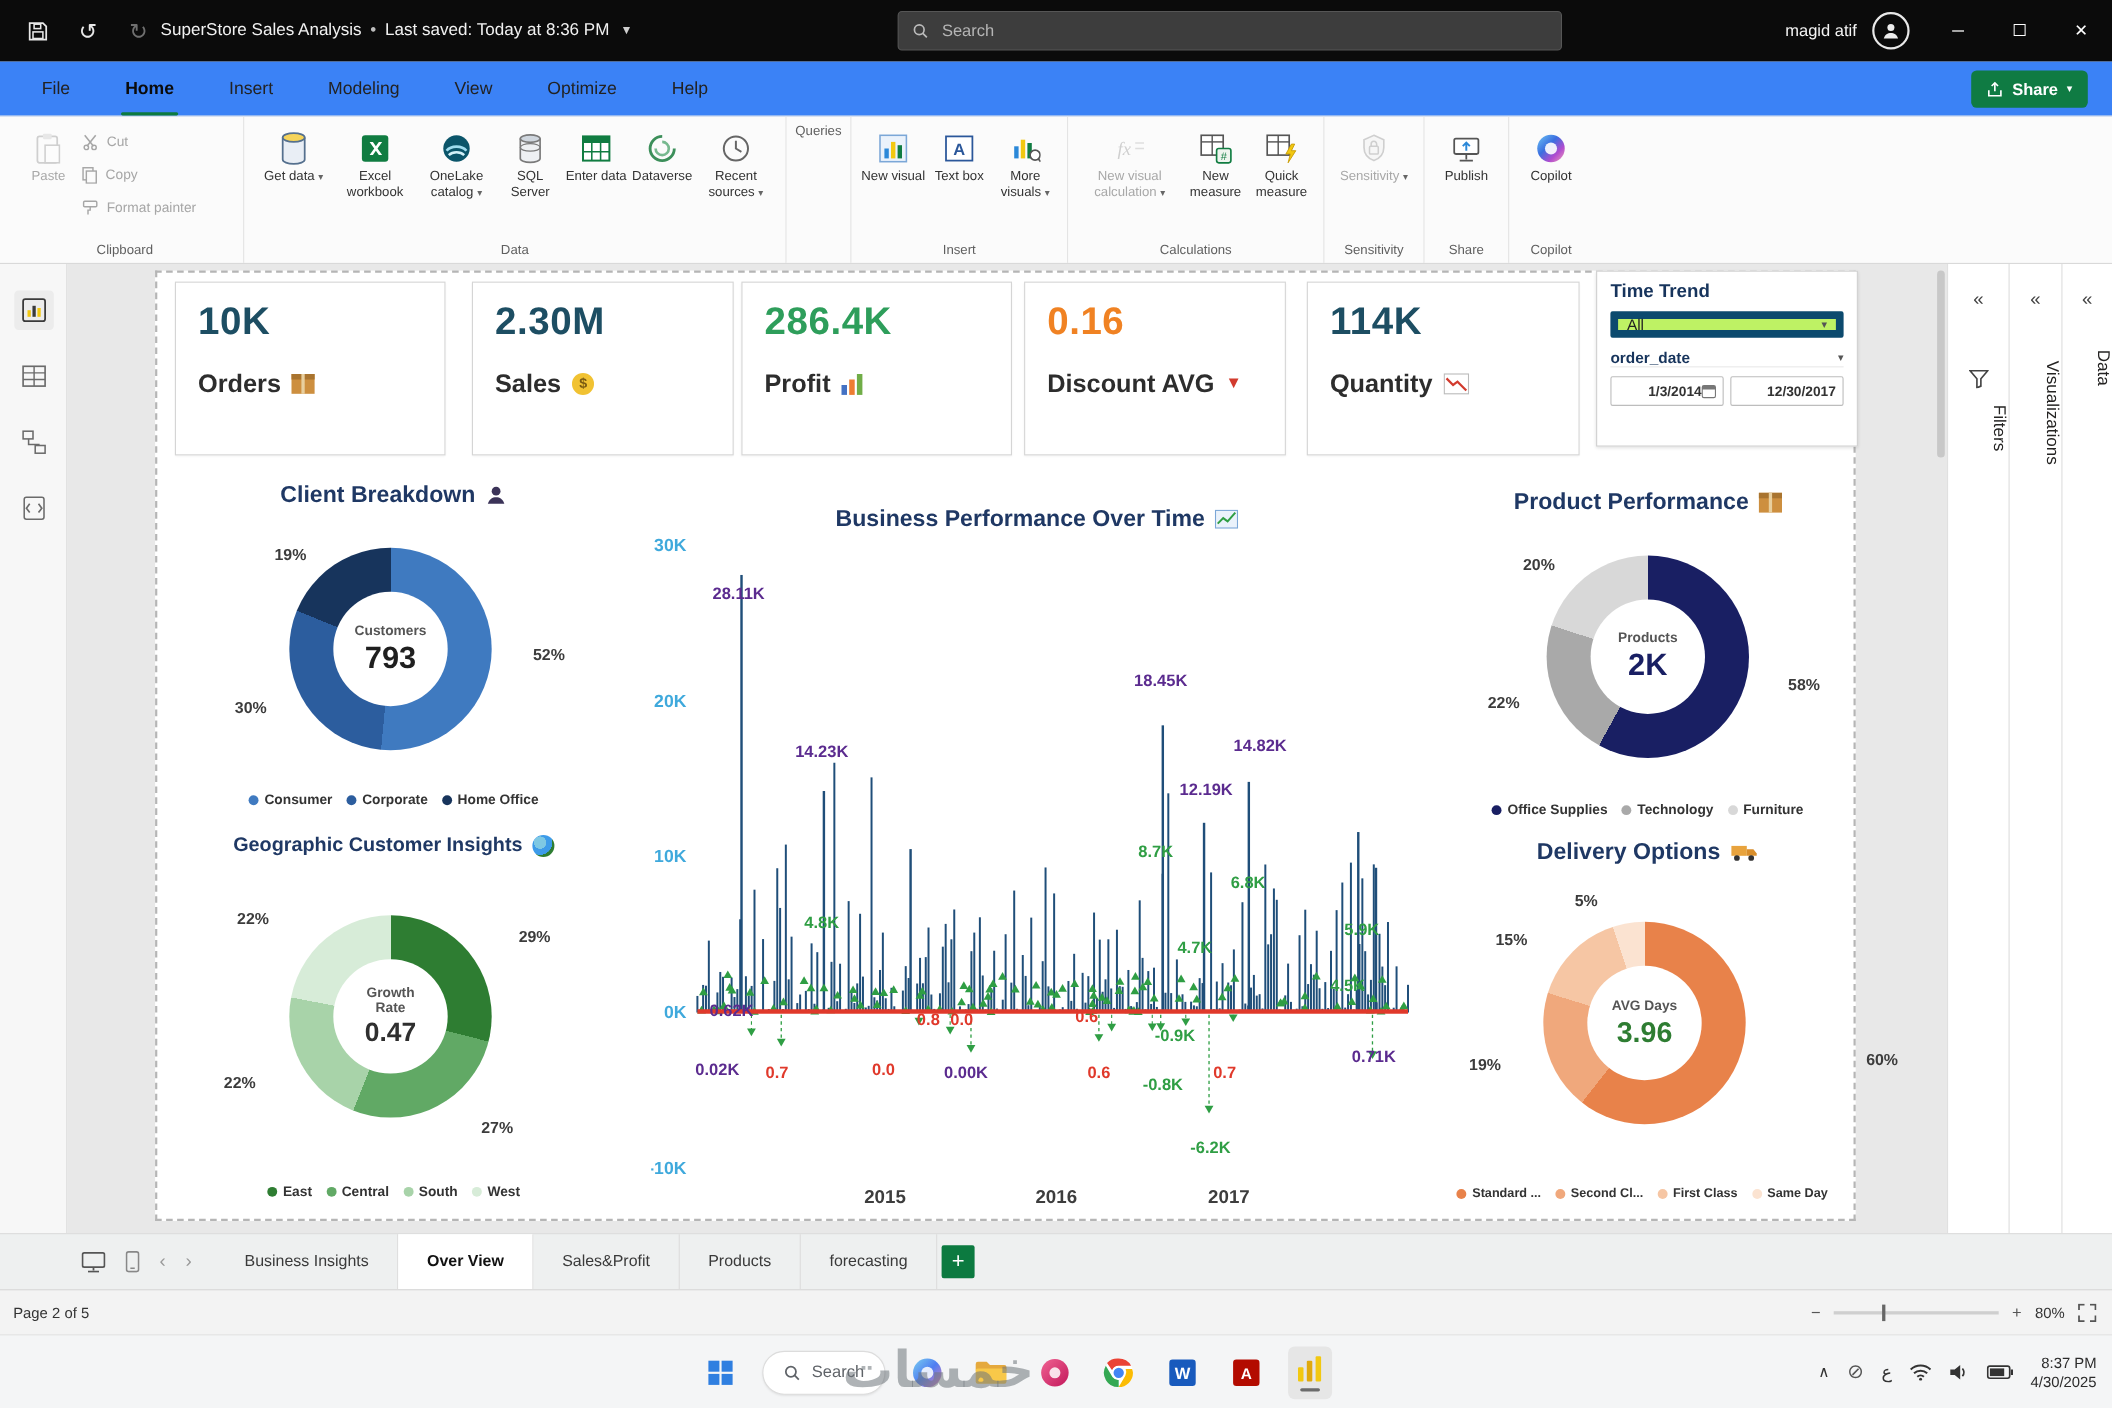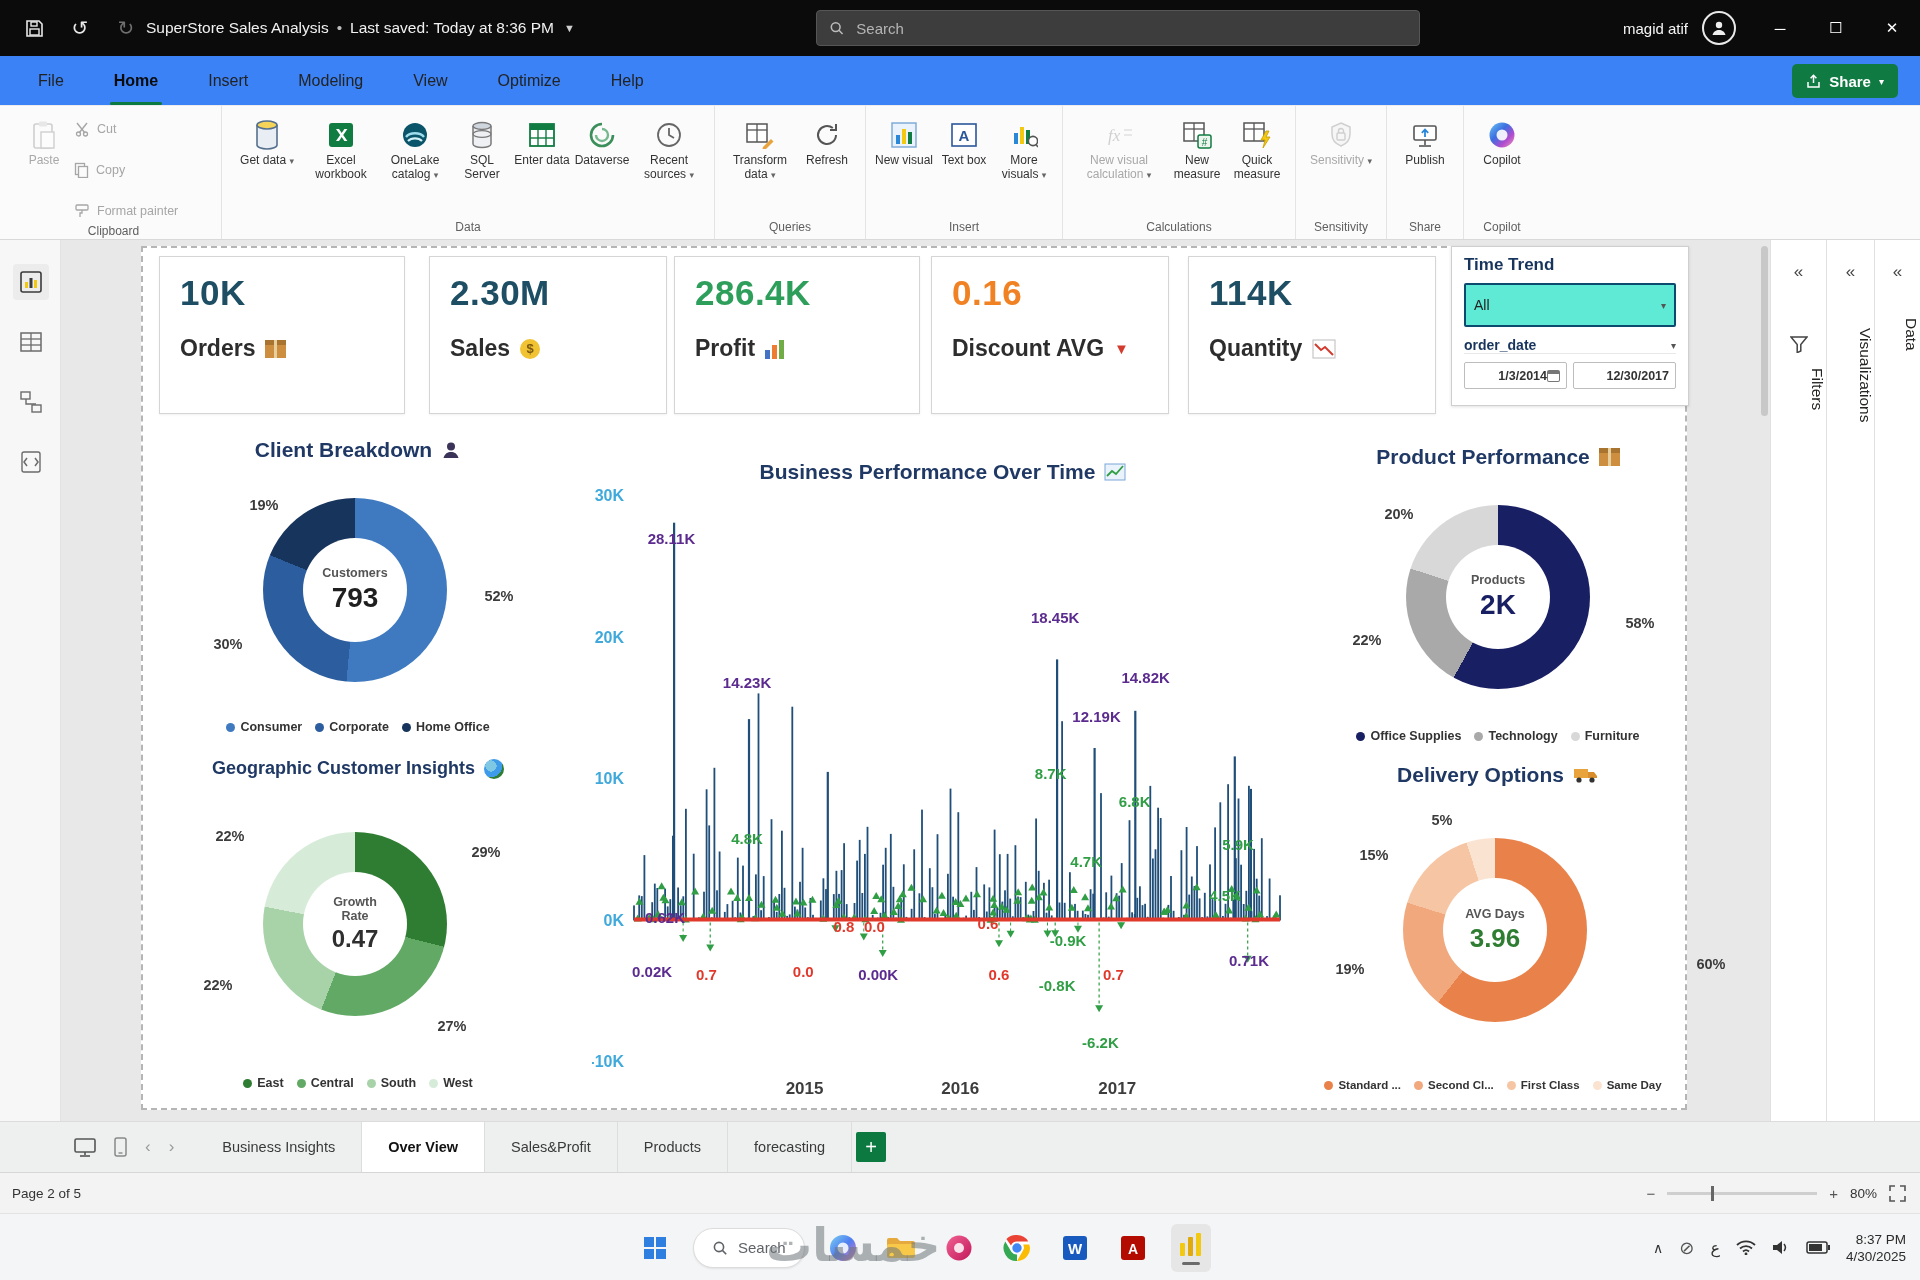--- a/index.html
+++ b/index.html
@@ -36,42 +36,42 @@
   .rgroup .rrow{display:flex;flex:1;align-items:flex-start;}
   .rgroup .gname{font-size:12px;color:#5f5f5f;text-align:center;padding:2px 0 5px;}
   .bigbtn{width:74px;display:flex;flex-direction:column;align-items:center;padding-top:6px;}
   .bigbtn.narrow{width:60px;}
   .bigbtn.wide{width:96px;}
   .bigbtn .bicon{height:38px;display:flex;align-items:center;justify-content:center;}
   .bigbtn .blabel{font-size:12px;line-height:13.5px;color:#333;text-align:center;max-width:86px;}
   .bigbtn .blabel .chev{color:#666;font-size:9px;}
   .bigbtn.disabled .blabel{color:#a8a8a8;}
   .bigbtn.disabled .bicon{opacity:.45;filter:grayscale(1);}
-  .clip-col{display:flex;flex-direction:column;justify-content:flex-start;padding-top:8px;gap:19px;}
+  .clip-col{display:flex;flex-direction:column;justify-content:flex-start;padding-top:8px;gap:8px;}
   .smallbtn{display:flex;align-items:center;gap:7px;font-size:12.5px;color:#a6a6a6;height:22px;}
   .ribbon-collapse{position:absolute;right:14px;top:218px;color:#555;font-size:13px;}
 
   
   .workspace{position:absolute;left:0;top:240px;width:1920px;height:881px;background:#e8e8e8;}
   .left-rail{position:absolute;left:0;top:0;width:61px;height:881px;background:#f7f7f7;border-right:1px solid #e2e2e2;}
   .rail-ic{position:absolute;left:13px;width:36px;height:36px;display:flex;align-items:center;justify-content:center;border-radius:4px;}
   .rail-ic.active{background:#ececec;}
 
   .report-page{position:absolute;left:141px;top:6px;width:1546px;height:864px;background:#fff;border:2px dashed #b5b5b5;}
 
   
   .kpi-card{position:absolute;top:8px;height:158px;background:#fff;border:1px solid #d5d5d5;box-shadow:0 1px 2px rgba(0,0,0,.06);padding:16px 20px;}
   .kpi-value{font-size:35px;font-weight:600;letter-spacing:.5px;}
   .kpi-label{display:flex;align-items:center;gap:10px;margin-top:22px;font-size:23px;font-weight:700;color:#2d2d2d;}
   .kpi-label .down{color:#d23b2e;font-size:15px;}
 
   
   .time-trend{position:absolute;left:1308px;top:-2px;width:238px;height:160px;background:#fff;border:1px solid #cfcfcf;box-shadow:0 1px 3px rgba(0,0,0,.12);padding:8px 12px;}
   .tt-title{font-size:17px;font-weight:700;color:#17345c;}
-  .tt-select{margin-top:8px;height:44px;border:2px solid #0c4a6e;border-radius:2px;display:flex;align-items:center;justify-content:space-between;padding:0 8px;font-size:14px;color:#222;background:#5eead4;}
+  .tt-select{margin-top:8px;height:24px;border:7px solid #0c4a6e;border-radius:2px;display:flex;align-items:center;justify-content:space-between;padding:0 8px;font-size:14px;color:#222;background:#bef264;}
   .tt-field{margin-top:10px;display:flex;align-items:center;justify-content:space-between;font-size:14px;font-weight:700;color:#17345c;border-bottom:1px solid #e8e8e8;padding-bottom:0;}
   .tt-dates{margin-top:8px;display:flex;gap:6px;}
   .tt-date{flex:1;height:27px;border:1px solid #bdbdbd;border-radius:2px;display:flex;align-items:center;justify-content:flex-end;padding:0 6px;font-size:12.5px;color:#333;font-weight:bold;}
   .cal-ic{width:13px;height:12px;border:1.4px solid #777;border-top:4px solid #777;border-radius:2px;}
 
   
   .sec-title{position:absolute;display:flex;align-items:center;justify-content:center;gap:9px;font-size:21px;font-weight:700;color:#1f3864;}
   .donut{position:absolute;width:184px;height:184px;border-radius:50%;}
   .donut::after{content:"";position:absolute;inset:40px;background:#fff;border-radius:50%;}
   .donut-center{position:absolute;inset:0;display:flex;flex-direction:column;align-items:center;justify-content:center;z-index:2;text-align:center;}
@@ -306,42 +306,20 @@
                 <path d="M14 7v7l5 3" fill="none" stroke="#666" stroke-width="1.8"></path>
               </svg>
           </span>
           <span class="blabel"><span>Recent sources</span> <span class="chev">▾</span></span>
         </div>
       </div>
       <div class="gname">Data</div>
     </div>
 
     <div class="rgroup">
-      <div class="rrow">
-        <div class="bigbtn">
-          <span class="bicon">
-            <svg width="30" height="28" viewBox="0 0 30 28">
-                <rect x="2" y="3" width="20" height="18" fill="#fff" stroke="#555" stroke-width="1.5"></rect>
-                <line x1="2" y1="9" x2="22" y2="9" stroke="#555" stroke-width="1.3"></line>
-                <line x1="12" y1="3" x2="12" y2="21" stroke="#555" stroke-width="1.3"></line>
-                <path d="M18 26l8-8 2.5 2.5-8 8-3.4.9z" fill="#e8a33d"></path>
-              </svg>
-          </span>
-          <span class="blabel"><span>Transform data</span> <span class="chev">▾</span></span>
-        </div>
-        <div class="bigbtn narrow">
-          <span class="bicon">
-            <svg width="28" height="28" viewBox="0 0 28 28">
-                <path d="M23 14a9 9 0 1 1-3.2-6.9" fill="none" stroke="#555" stroke-width="2"></path>
-                <path d="M23 3v6h-6" fill="none" stroke="#555" stroke-width="2"></path>
-              </svg>
-          </span>
-          <span class="blabel">Refresh</span>
-        </div>
-      </div>
       <div class="gname">Queries</div>
     </div>
 
     <div class="rgroup">
       <div class="rrow">
         <div class="bigbtn narrow">
           <span class="bicon">
             <svg width="28" height="28" viewBox="0 0 28 28">
                 <rect x="2" y="2" width="24" height="24" fill="#eaf2fb" stroke="#7ba7d7" stroke-width="1.4"></rect>
                 <rect x="6" y="14" width="4" height="9" fill="#2b88d8"></rect>

